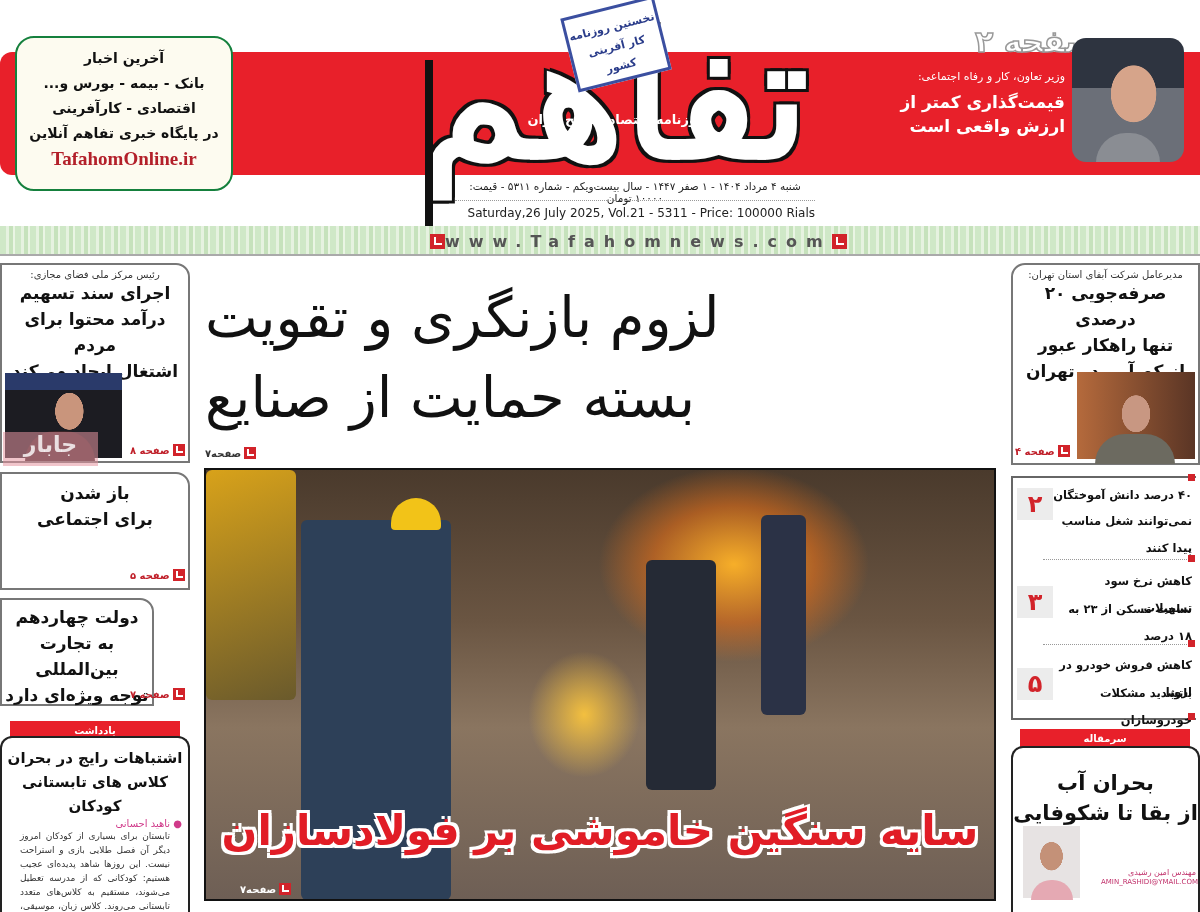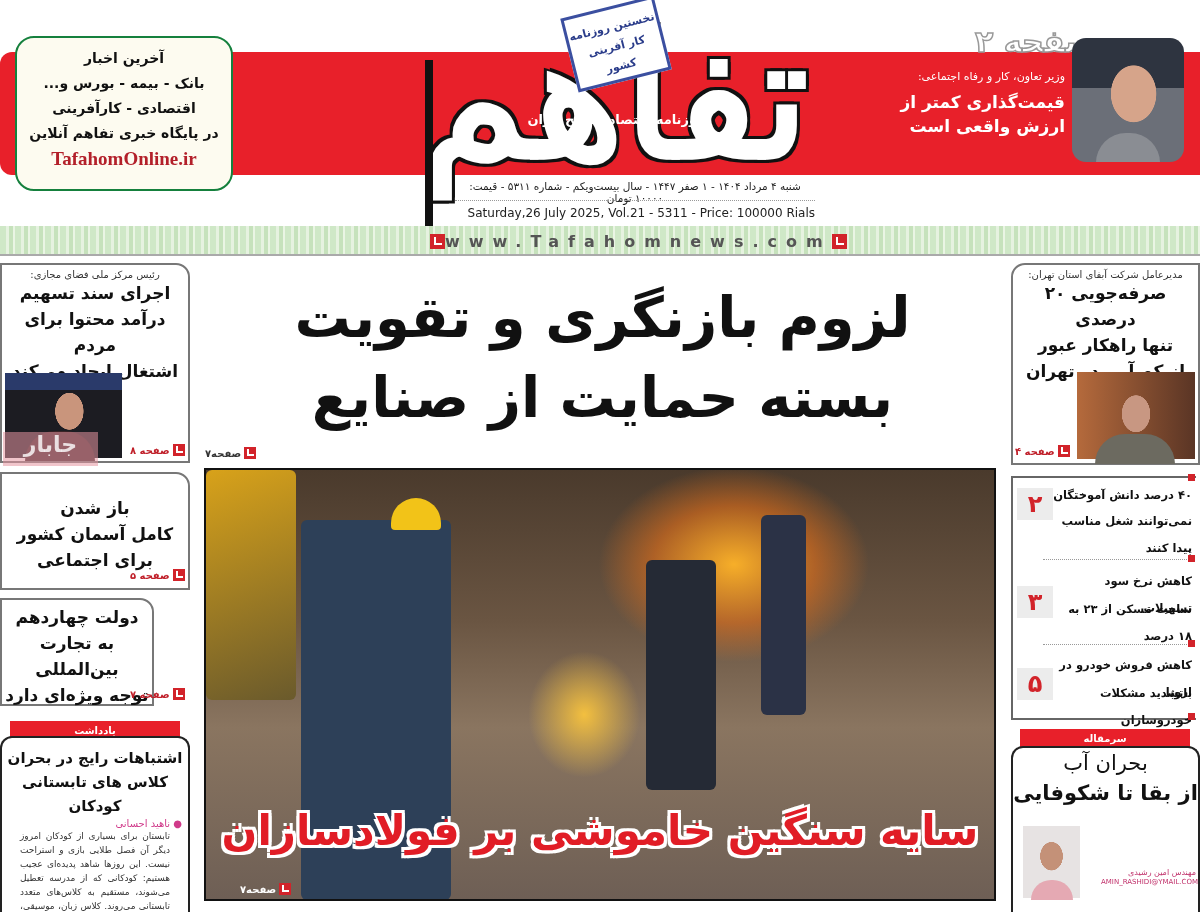--- a/index.html
+++ b/index.html
@@ -44,21 +44,21 @@
   .ref .sq-icon{width:12px;height:12px}
   .ref .sq-icon::after{left:3px;top:2px;width:5px;height:5px}
 
   .photo-l{position:absolute;left:5px;top:373px;width:117px;height:85px;
     background:radial-gradient(ellipse 20px 26px at 55% 45%,#c9957c 0 70%,transparent 72%),linear-gradient(180deg,#2a3a6a 0 20%,#1c1c22 20% 100%)}
   .photo-l::after{content:"";position:absolute;left:20px;top:58px;width:70px;height:30px;background:#3a2326;border-radius:30px 30px 0 0}
   .photo-r{position:absolute;left:1077px;top:372px;width:118px;height:87px;
     background:radial-gradient(ellipse 20px 26px at 50% 48%,#c89782 0 70%,transparent 72%),linear-gradient(90deg,#b56a3c,#5a3525)}
   .photo-r::after{content:"";position:absolute;left:18px;top:62px;width:80px;height:30px;background:#6c6a60;border-radius:30px 30px 0 0}
 
-  .headline{position:absolute;left:205px;top:278px;width:795px;text-align:center;direction:rtl;font-size:56px;font-weight:bold;line-height:80px;color:#111;font-family:"DejaVu Sans",sans-serif}
+  .headline{position:absolute;left:205px;top:278px;width:795px;text-align:left;direction:rtl;font-size:56px;font-weight:normal;line-height:80px;color:#111;font-family:"DejaVu Sans",sans-serif}
   .hl-ref{position:absolute;left:205px;top:447px}
 
   .main-photo{position:absolute;left:204px;top:468px;width:792px;height:433px;border:2px solid #111;overflow:hidden;
     background:
      radial-gradient(ellipse 180px 130px at 67% 22%,rgba(255,180,40,.95),rgba(255,120,20,.5) 45%,transparent 75%),
      radial-gradient(ellipse 80px 90px at 48% 57%,rgba(255,200,60,.9),transparent 70%),
      linear-gradient(180deg,#4a3a2c 0%,#6a5542 35%,#8a7560 60%,#6e5f55 100%)}
   .fig{position:absolute;border-radius:6px}
   .caption{position:absolute;left:204px;top:806px;width:792px;text-align:center;direction:rtl;font-size:42px;font-weight:bold;color:#e11d26;
     text-shadow:-3px -3px 0 #fff,3px -3px 0 #fff,-3px 3px 0 #fff,3px 3px 0 #fff,0 3px 0 #fff,3px 0 0 #fff}
@@ -129,22 +129,21 @@
   <div class="hd">اشتغال ایجاد می‌کند</div>
 </div>
 <div class="photo-l"></div>
 <div class="ref" style="left:130px;top:444px">
   <span class="sq-icon"></span>
   <span>صفحه ۸</span>
 </div>
 <div class="watermark">جابار</div>
 
 <div class="box" style="left:0;top:472px;width:190px;height:118px">
-  <div class="hd" style="margin-top:21px">باز شدن</div>
-  <div class="hd">کامل آسمان کشور</div>
+  <div class="hd" style="margin-top:6px">باز شدن</div>
   <div class="hd">برای اجتماعی</div>
 </div>
 <div class="ref" style="left:130px;top:569px">
   <span class="sq-icon"></span>
   <span>صفحه ۵</span>
 </div>
 
 <div class="box" style="left:0;top:598px;width:154px;height:108px">
   <div class="hd" style="margin-top:4px">دولت چهاردهم</div>
   <div class="hd">به تجارت بین‌المللی</div>
@@ -216,18 +215,18 @@
     <div class="t" style="top:28px">باتشدید مشکلات خودروسازان</div>
   </div>
 </div>
 <div class="rsq" style="left:1188px;top:474px"></div>
 <div class="rsq" style="left:1188px;top:555px"></div>
 <div class="rsq" style="left:1188px;top:640px"></div>
 <div class="rsq" style="left:1188px;top:713px"></div>
 
 <div class="banner" style="left:1020px;top:729px;width:170px">سرمقاله</div>
 <div class="note-box" style="left:1011px;top:746px;width:189px;height:166px;text-align:center">
-  <div style="font-size:21px;font-weight:normal;line-height:30px;margin-top:0">بحران آب</div>
+  <div style="font-size:21px;font-weight:bold;line-height:30px;margin-top:20px">بحران آب</div>
   <div style="font-size:21px;font-weight:bold;line-height:30px">از بقا تا شکوفایی</div>
 </div>
 <div class="editorial-photo"></div>
 <div class="abs" style="left:1084px;top:868px;width:112px;font-size:8px;color:#c0306a;direction:rtl;text-align:right">مهندس امین رشیدی</div>
 <div class="abs" style="left:1084px;top:878px;width:114px;font-size:7px;color:#c0306a;text-align:right">AMIN_RASHIDI@YMAIL.COM</div>
 
 </body></html>

